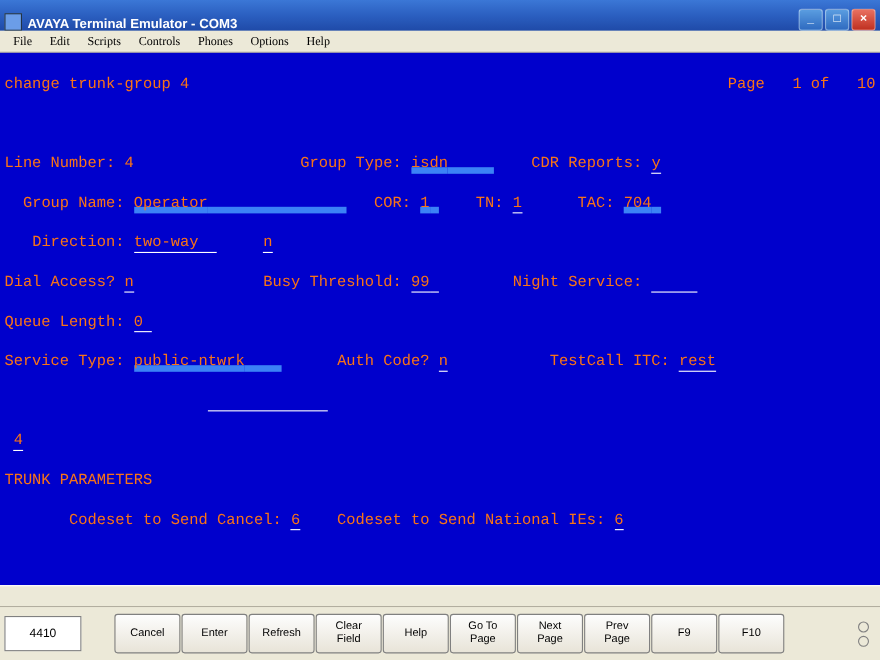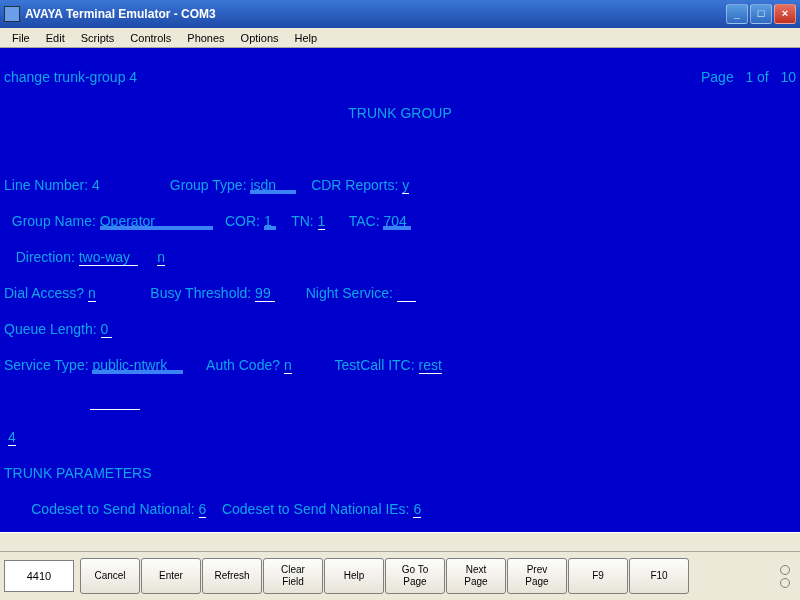--- a/index.html
+++ b/index.html
@@ -9,21 +9,21 @@
   width: 800px;
   height: 600px;
   overflow: hidden;
   display: flex;
   flex-direction: column;
 }
 .titlebar {
   height: 28px;
   background: linear-gradient(to bottom, #3b77d6 0%, #2b5fc0 50%, #1f4aa8 100%);
   display: flex;
-  align-items: center;
+  align-items: flex-end;
   padding: 0 4px;
   color: white;
   font-family: Tahoma, sans-serif;
   font-size: 12px;
   font-weight: bold;
 }
 .titlebar .app-icon {
   width: 16px; height: 16px;
   background: #6b9de8;
   border: 1px solid #234;
@@ -52,38 +52,39 @@
   border-bottom: 1px solid #aca899;
   display: flex;
   align-items: center;
   font-family: Tahoma, sans-serif;
   font-size: 11px;
   padding-left: 4px;
 }
 .menubar span {
   padding: 2px 8px;
   cursor: pointer;
+  font-family: Liberation Serif, serif;
 }
 .terminal {
   flex: 1;
   background: #0000cc;
-  color: #0ea5e9;
-  font-family: Liberation Sans, sans-serif;
+  color: #f97316;
+  font-family: Liberation Mono, monospace;
   font-size: 14px;
   line-height: 18px;
   padding: 2px 4px;
   white-space: pre;
   overflow: hidden;
 }
 .terminal .row { height: 18px; display: flex; }
 .terminal .val {
   border-bottom: 1px solid #fff;
 }
 .terminal .hival {
-  border-bottom: 4px solid #3b82f6;
+  border-bottom: 6px solid #3b82f6;
 }
 .terminal .blank {
   border-bottom: 1px solid #fff;
 }
 .statusbar {
   height: 20px;
   background: #ece9d8;
   border-top: 1px solid #fff;
   border-bottom: 1px solid #aca899;
 }
@@ -96,21 +97,21 @@
   gap: 0;
 }
 .term-indicator {
   width: 70px; height: 32px;
   border: 1px solid #808080;
   background: #fff;
   font-family: "MS Sans Serif", sans-serif;
   font-size: 11px;
   text-align: center;
   line-height: 30px;
-  margin-right: 6px;
+  margin-right: 30px;
 }
 .fn-btn {
   width: 60px; height: 36px;
   background: linear-gradient(to bottom, #fdfdfd, #e8e4d8);
   border: 1px solid #808080;
   border-radius: 3px;
   font-family: "MS Sans Serif", Tahoma, sans-serif;
   font-size: 10px;
   text-align: center;
   line-height: 12px;
@@ -152,32 +153,31 @@
   <span>Edit</span>
   <span>Scripts</span>
   <span>Controls</span>
   <span>Phones</span>
   <span>Options</span>
   <span>Help</span>
 </div>
 
 <div class="terminal">
 <div class="row"><span>change trunk-group 4</span><span style="flex:1"></span><span>Page</span><span>   </span><span>1</span><span> </span><span>of</span><span>   </span><span>10</span></div>
-<div class="row"><span style="flex:1;text-align:center">TRUNK GROUP</span></div>
 <div class="row"></div>
 <div class="row"><span>Line Number:</span><span> </span><span>4</span><span>                  </span><span>Group Type:</span><span> </span><span class="hival">isdn</span><span class="hival">     </span><span>    </span><span>CDR Reports:</span><span> </span><span class="val">y</span></div>
 <div class="row"><span>  </span><span>Group Name:</span><span> </span><span class="hival">Operator</span><span class="hival">               </span><span>   </span><span>COR:</span><span> </span><span class="hival">1</span><span class="hival"> </span><span>    </span><span>TN:</span><span> </span><span class="val">1</span><span>      </span><span>TAC:</span><span> </span><span class="hival">704</span><span class="hival"> </span></div>
 <div class="row"><span>   </span><span>Direction:</span><span> </span><span class="val">two-way</span><span class="val">  </span><span>    </span><span> </span><span class="val">n</span></div>
 <div class="row"><span>Dial Access?</span><span> </span><span class="val">n</span><span>              </span><span>Busy Threshold:</span><span> </span><span class="val">99</span><span class="val"> </span><span>        </span><span>Night Service:</span><span> </span><span class="blank">     </span></div>
 <div class="row"><span>Queue Length:</span><span> </span><span class="val">0</span><span class="val"> </span></div>
 <div class="row"><span>Service Type:</span><span> </span><span class="hival">public-ntwrk</span><span class="hival">    </span><span>      </span><span>Auth Code?</span><span> </span><span class="val">n</span><span>           </span><span>TestCall ITC:</span><span> </span><span class="val">rest</span></div>
 <div class="row"><span>                     </span><span> </span><span class="blank">             </span></div>
 <div class="row"><span> </span><span class="val">4</span></div>
 <div class="row"><span>TRUNK PARAMETERS</span></div>
-<div class="row"><span>       </span><span>Codeset to Send National:</span><span> </span><span class="val">6</span><span>    </span><span>Codeset to Send National IEs:</span><span> </span><span class="val">6</span></div>
+<div class="row"><span>       </span><span>Codeset to Send Cancel:</span><span> </span><span class="val">6</span><span>    </span><span>Codeset to Send National IEs:</span><span> </span><span class="val">6</span></div>
 
 
 
 
 
 
 
 
 
 </div>

